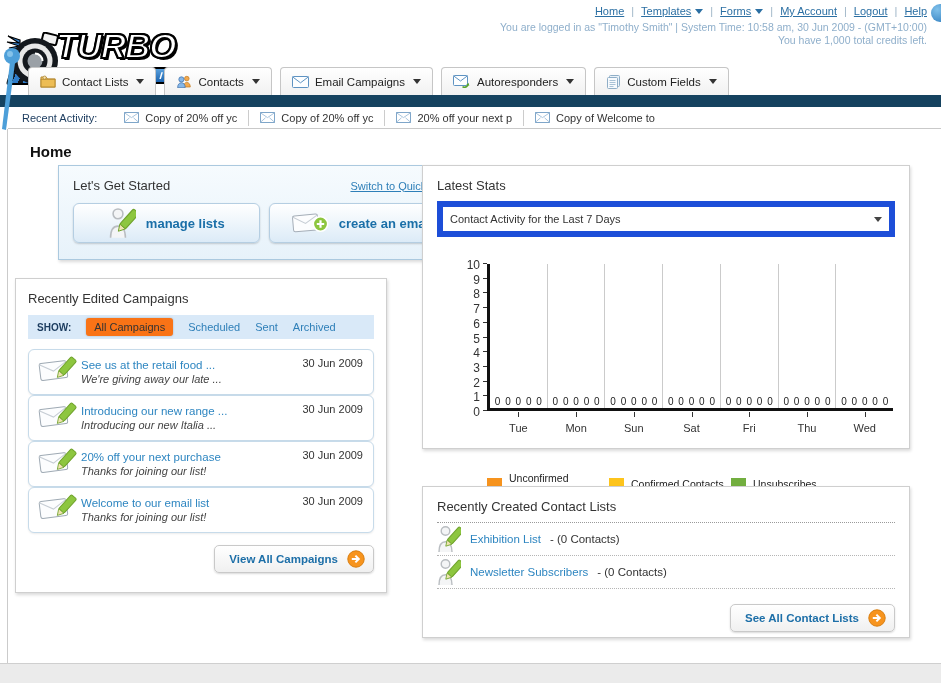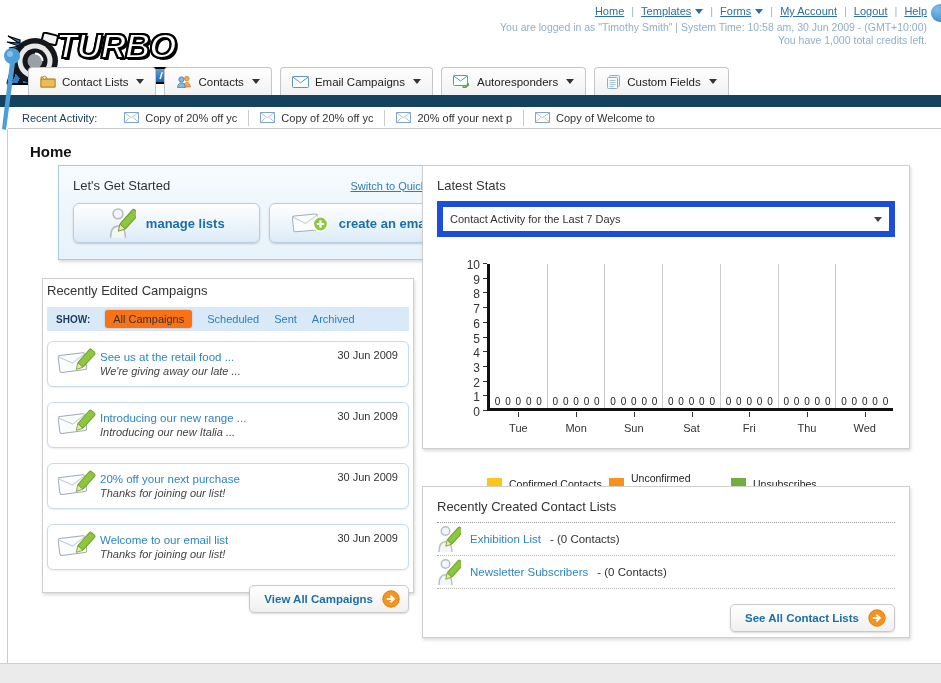--- a/index.html
+++ b/index.html
@@ -65,30 +65,30 @@
 
   .get-started { left:30px; top:165px; width:412px; height:95px; padding:12px 14px;
     border:1px solid #ABC9DF; background:linear-gradient(#F6FBFE,#E7F2FA);margin-left:28px; }
   .gs-head { display:flex; justify-content:space-between; align-items:center; }
   .gs-link { font-size:11px; color:#2E7FB8; text-decoration:underline; cursor:pointer; }
   .gs-buttons { display:flex; gap:9px; margin-top:10px; }
   .gs-btn { flex:1; height:40px; display:flex; align-items:center; justify-content:center; gap:10px;
     background:linear-gradient(#FFFFFF,#DCEBF7); border:1px solid #B5CEE2; border-radius:6px;
     box-shadow:0 1px 2px rgba(0,0,0,.18); font-weight:bold; color:#1A6FA8; font-size:13px; cursor:pointer; }
 
-  .campaigns-panel { left:42px; top:278px; width:372px; height:315px; padding:4px; }
+  .campaigns-panel { left:15px; top:278px; width:372px; height:315px; padding:12px; }
   .show-strip { margin-top:9px; background:#D9E9F8; height:24px; display:flex; align-items:center;
     padding:0 9px; gap:15px; font-size:11px; }
   .show-label { color:#1B3B5E; font-size:10px; font-weight:bold; }
   .show-tab { color:#2E7FB8; cursor:pointer; }
   .show-tab.active { background:#f97316; border-radius:3px; padding:3px 8px; color:#333;
     box-shadow:0 0 2px rgba(0,0,0,.25); }
   .camp-rows { margin-top:10px; }
   .camp-row { display:flex; align-items:center; border:1px solid #C7DBEA; border-radius:6px;
-    height:46px; padding:0 10px 0 8px; margin-bottom:15px; box-shadow:0 1px 2px rgba(0,0,0,.08); background:#FFF; }
+    height:46px; padding:0 10px 0 8px; margin-bottom:0; box-shadow:0 1px 2px rgba(0,0,0,.08); background:#FFF; }
   .camp-icon { width:44px; flex:none; }
   .camp-text { display:flex; flex-direction:column; gap:2px; }
   .camp-title { color:#2E86C1; font-size:11.5px; cursor:pointer; }
   .camp-sub { color:#444; font-size:11px;font-style:italic; }
   .camp-date { margin-left:auto; align-self:flex-start; padding-top:7px; font-size:11px; color:#333; }
   .btn-row { display:flex; justify-content:flex-end; margin-top:12px;align-items:flex-end; }
   .pill-btn { display:flex; align-items:center; gap:9px; height:28px; padding:0 8px 0 14px;
     background:linear-gradient(#FFFFFF,#F0F0F0); border:1px solid #C9C9C9; border-radius:5px;
     box-shadow:0 1px 2px rgba(0,0,0,.15); color:#1D6FA8; font-weight:bold; font-size:11.5px; cursor:pointer; }
 
@@ -525,26 +525,26 @@
             <span>0</span>
             <span>0</span>
           </span>
        <span class="xtick"></span>
        <span class="xlabel">Wed</span>
      </div>
       </div>
     </div>
   <div class="legend" id="legend">
       <div class="leg-item">
+     <span class="swatch" style="background:#F6931E"></span>
+     <span>Unconfirmed Contacts</span>
+   </div>
+      <div class="leg-item">
      <span class="swatch" style="background:#FDC41C"></span>
      <span>Confirmed Contacts</span>
-   </div>
-      <div class="leg-item">
-     <span class="swatch" style="background:#F6931E"></span>
-     <span>Unconfirmed Contacts</span>
    </div>
       <div class="leg-item">
      <span class="swatch" style="background:#72AE3F"></span>
      <span>Unsubscribes</span>
    </div>
       <div class="leg-item">
      <span class="swatch" style="background:#5B73A9"></span>
      <span>Bounces</span>
    </div>
       <div class="leg-item">

